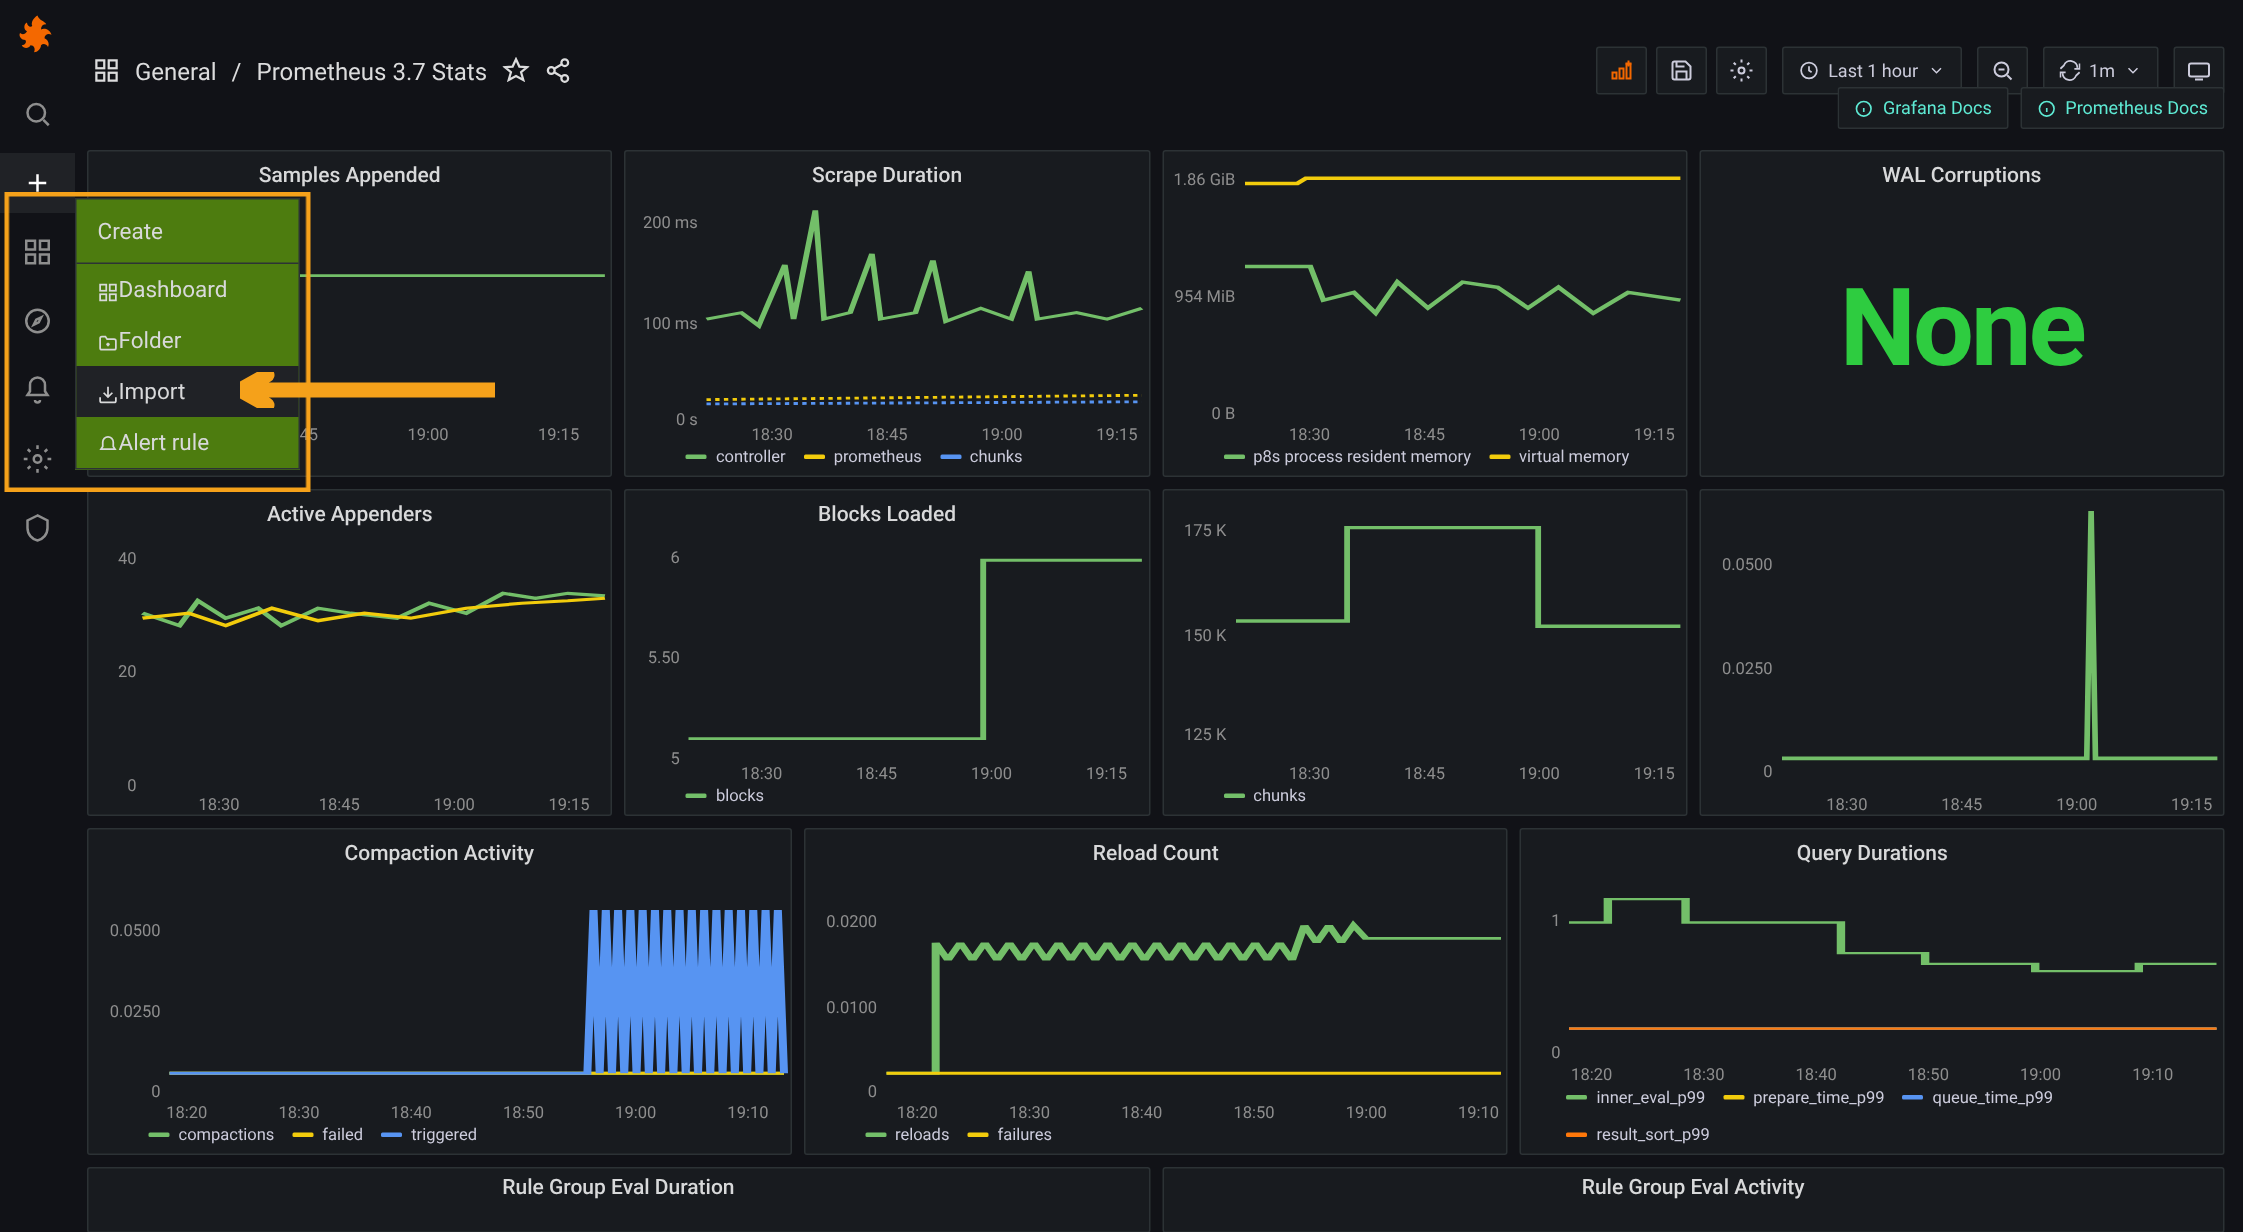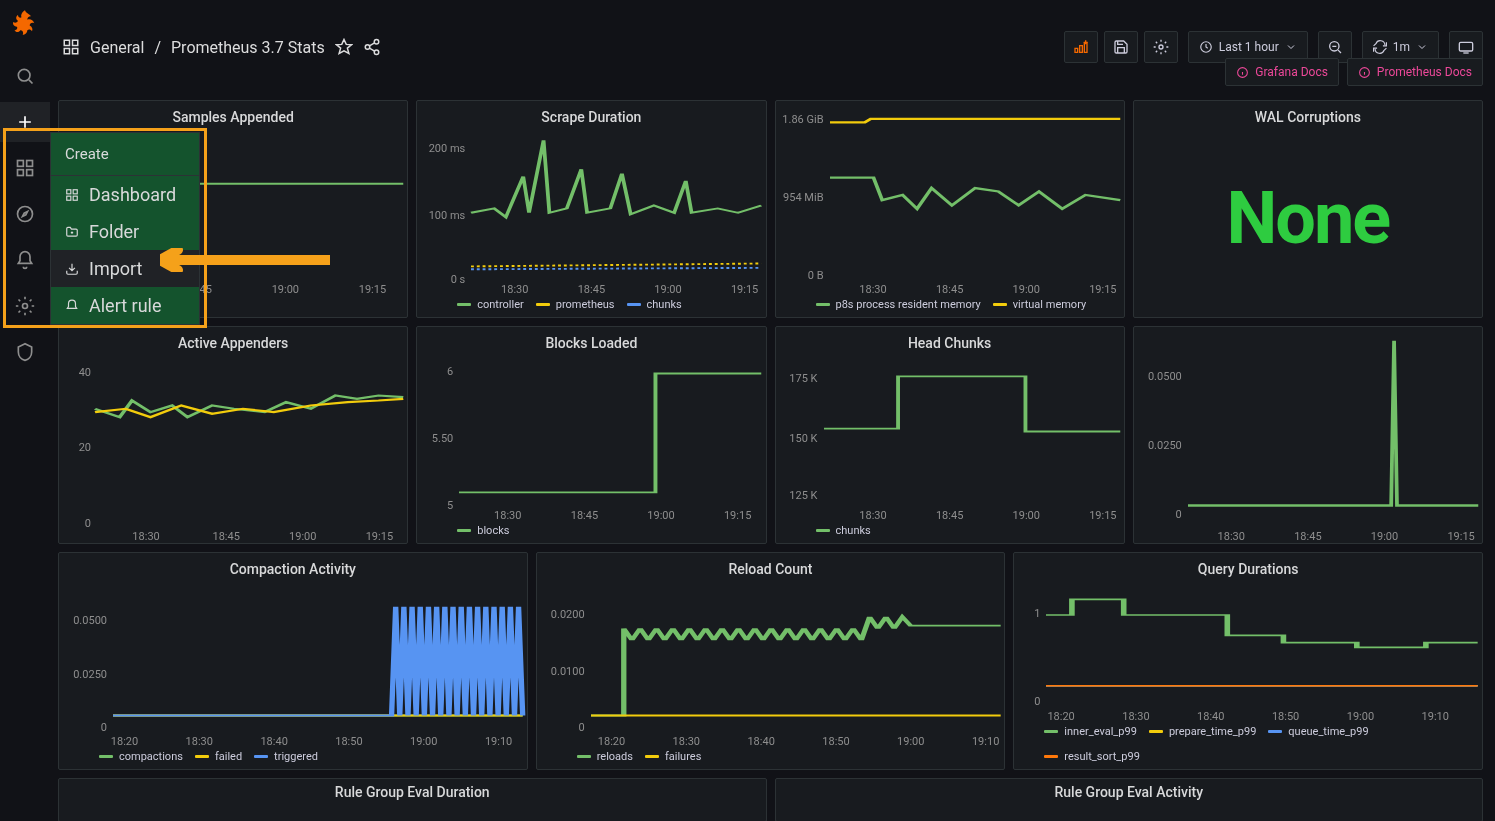--- a/index.html
+++ b/index.html
@@ -5,41 +5,41 @@
 * { box-sizing: border-box; margin: 0; padding: 0; }
 body { background: #111217; color: #ccccdc; font-family: -apple-system, BlinkMacSystemFont, "Segoe UI", Roboto, sans-serif; font-size: 13px; width: 1495px; height: 821px; overflow: hidden; }
 
 
 .sidebar { position: fixed; left: 0; top: 0; width: 50px; height: 100%; background: #111217; z-index: 100; display: flex; flex-direction: column; align-items: center; padding-top: 8px; }
 .logo { width: 28px; height: 28px; margin-bottom: 20px; }
 .nav-icon { width: 50px; height: 40px; display: flex; align-items: center; justify-content: center; color: #8e8e8e; cursor: pointer; margin-bottom: 6px; }
 .nav-icon svg { width: 20px; height: 20px; }
 
 
-.flyout { position: fixed; left: 50px; top: 132px; width: 150px; background: #14532d; border: 1px solid #2c3235; z-index: 200; }
+.flyout { position: fixed; left: 50px; top: 132px; width: 150px; background: #4d7c0f; border: 1px solid #2c3235; z-index: 200; }
 .flyout-header { padding: 12px 14px; font-size: 15px; color: #d8d9da; border-bottom: 1px solid #2c3235; display:flex; align-items:center; gap:10px;}
-.flyout-item { padding: 8px 14px; font-size: 18px; color: #d8d9da; display: flex; align-items: center; gap: 10px; cursor: pointer; }
+.flyout-item { padding: 8px 14px; font-size: 15px; color: #d8d9da; display: flex; align-items: flex-end; gap: 0; cursor: pointer; }
 .flyout-item.hot { background: #202226; }
 .flyout-icon { width: 14px; height: 14px; flex-shrink: 0; }
 
 
 .annotation-box { position: fixed; left: 3px; top: 128px; width: 204px; height: 200px; border: 3px solid #f5a11a; z-index: 150; pointer-events: none; }
 .annotation-arrow { position: fixed; left: 160px; top: 248px; z-index: 250; pointer-events: none; }
 
 
 .topbar { position: fixed; left: 50px; top: 0; right: 0; height: 46px; display: flex; align-items: center; padding: 0 12px; gap: 10px; margin-top: 24px; }
 .crumb { display: flex; align-items: center; gap: 10px; font-size: 16px; color: #dcdcdd; }
 .tb-spacer { flex: 1; }
 .tb-group { display: flex; gap: 6px; }
 .tb-btn { height: 32px; background: #181b1f; border: 1px solid #2c3235; border-radius: 2px; display: flex; align-items: center; justify-content: center; padding: 0 10px; color: #ccccdc; cursor: pointer; gap: 6px; font-size: 12px; }
 .tb-btn.sq { width: 34px; padding: 0; }
 
 
 .doclinks { position: fixed; right: 12px; top: 58px; display: flex; gap: 8px; }
-.doclink { height: 28px; background: #181b1f; border: 1px solid #2c3235; border-radius: 2px; display: flex; align-items: center; padding: 0 10px; color: #ec4899; cursor: pointer; gap: 6px; font-size: 12px; }
+.doclink { height: 28px; background: #181b1f; border: 1px solid #2c3235; border-radius: 2px; display: flex; align-items: center; padding: 0 10px; color: #5eead4; cursor: pointer; gap: 6px; font-size: 12px; }
 
 
 .panels { position: absolute; left: 58px; top: 100px; right: 12px; }
 .row { display: flex; gap: 8px; margin-bottom: 8px; }
 .panel { background: #181b1f; border: 1px solid #2c3235; border-radius: 2px; display: flex; flex-direction: column; }
 .panel-title { text-align: center; font-size: 14px; color: #d8d9da; padding: 8px 0 4px; font-weight:500;}
 .panel-body { flex: 1; position: relative; padding: 4px 8px; }
 .legend { display: flex; flex-wrap: wrap; gap: 12px; padding: 2px 10px 6px 40px; font-size: 11px; color: #ccccdc; }
 .legend-item { display: flex; align-items: center; gap: 6px; }
 .swatch { width: 14px; height: 3px; border-radius:1px; }
@@ -357,21 +357,20 @@
         <span class="xtick" style="left:92%">19:15</span>
       </div>
       <div class="legend">
           <div class="legend-item">
             <div class="swatch b-green"></div>
             <span>blocks</span>
           </div>
         </div>
     </div>
     <div class="panel">
-      <div class="panel-title">Head Chunks</div>
       <div class="panel-body">
         <span class="ytick" style="top:10%;width:40px">175 K</span>
         <span class="ytick" style="top:46%;width:40px">150 K</span>
         <span class="ytick" style="top:80%;width:40px">125 K</span>
         <div class="plot" style="left:48px"><svg viewBox="0 0 100 100" preserveAspectRatio="none">
               <path class="plotline s-green" d="M0 48 L25 48 L25 12 L68 12 L68 50 L100 50"></path>
             </svg></div>
         <span class="xtick" style="left:28%">18:30</span>
         <span class="xtick" style="left:50%">18:45</span>
         <span class="xtick" style="left:72%">19:00</span>

